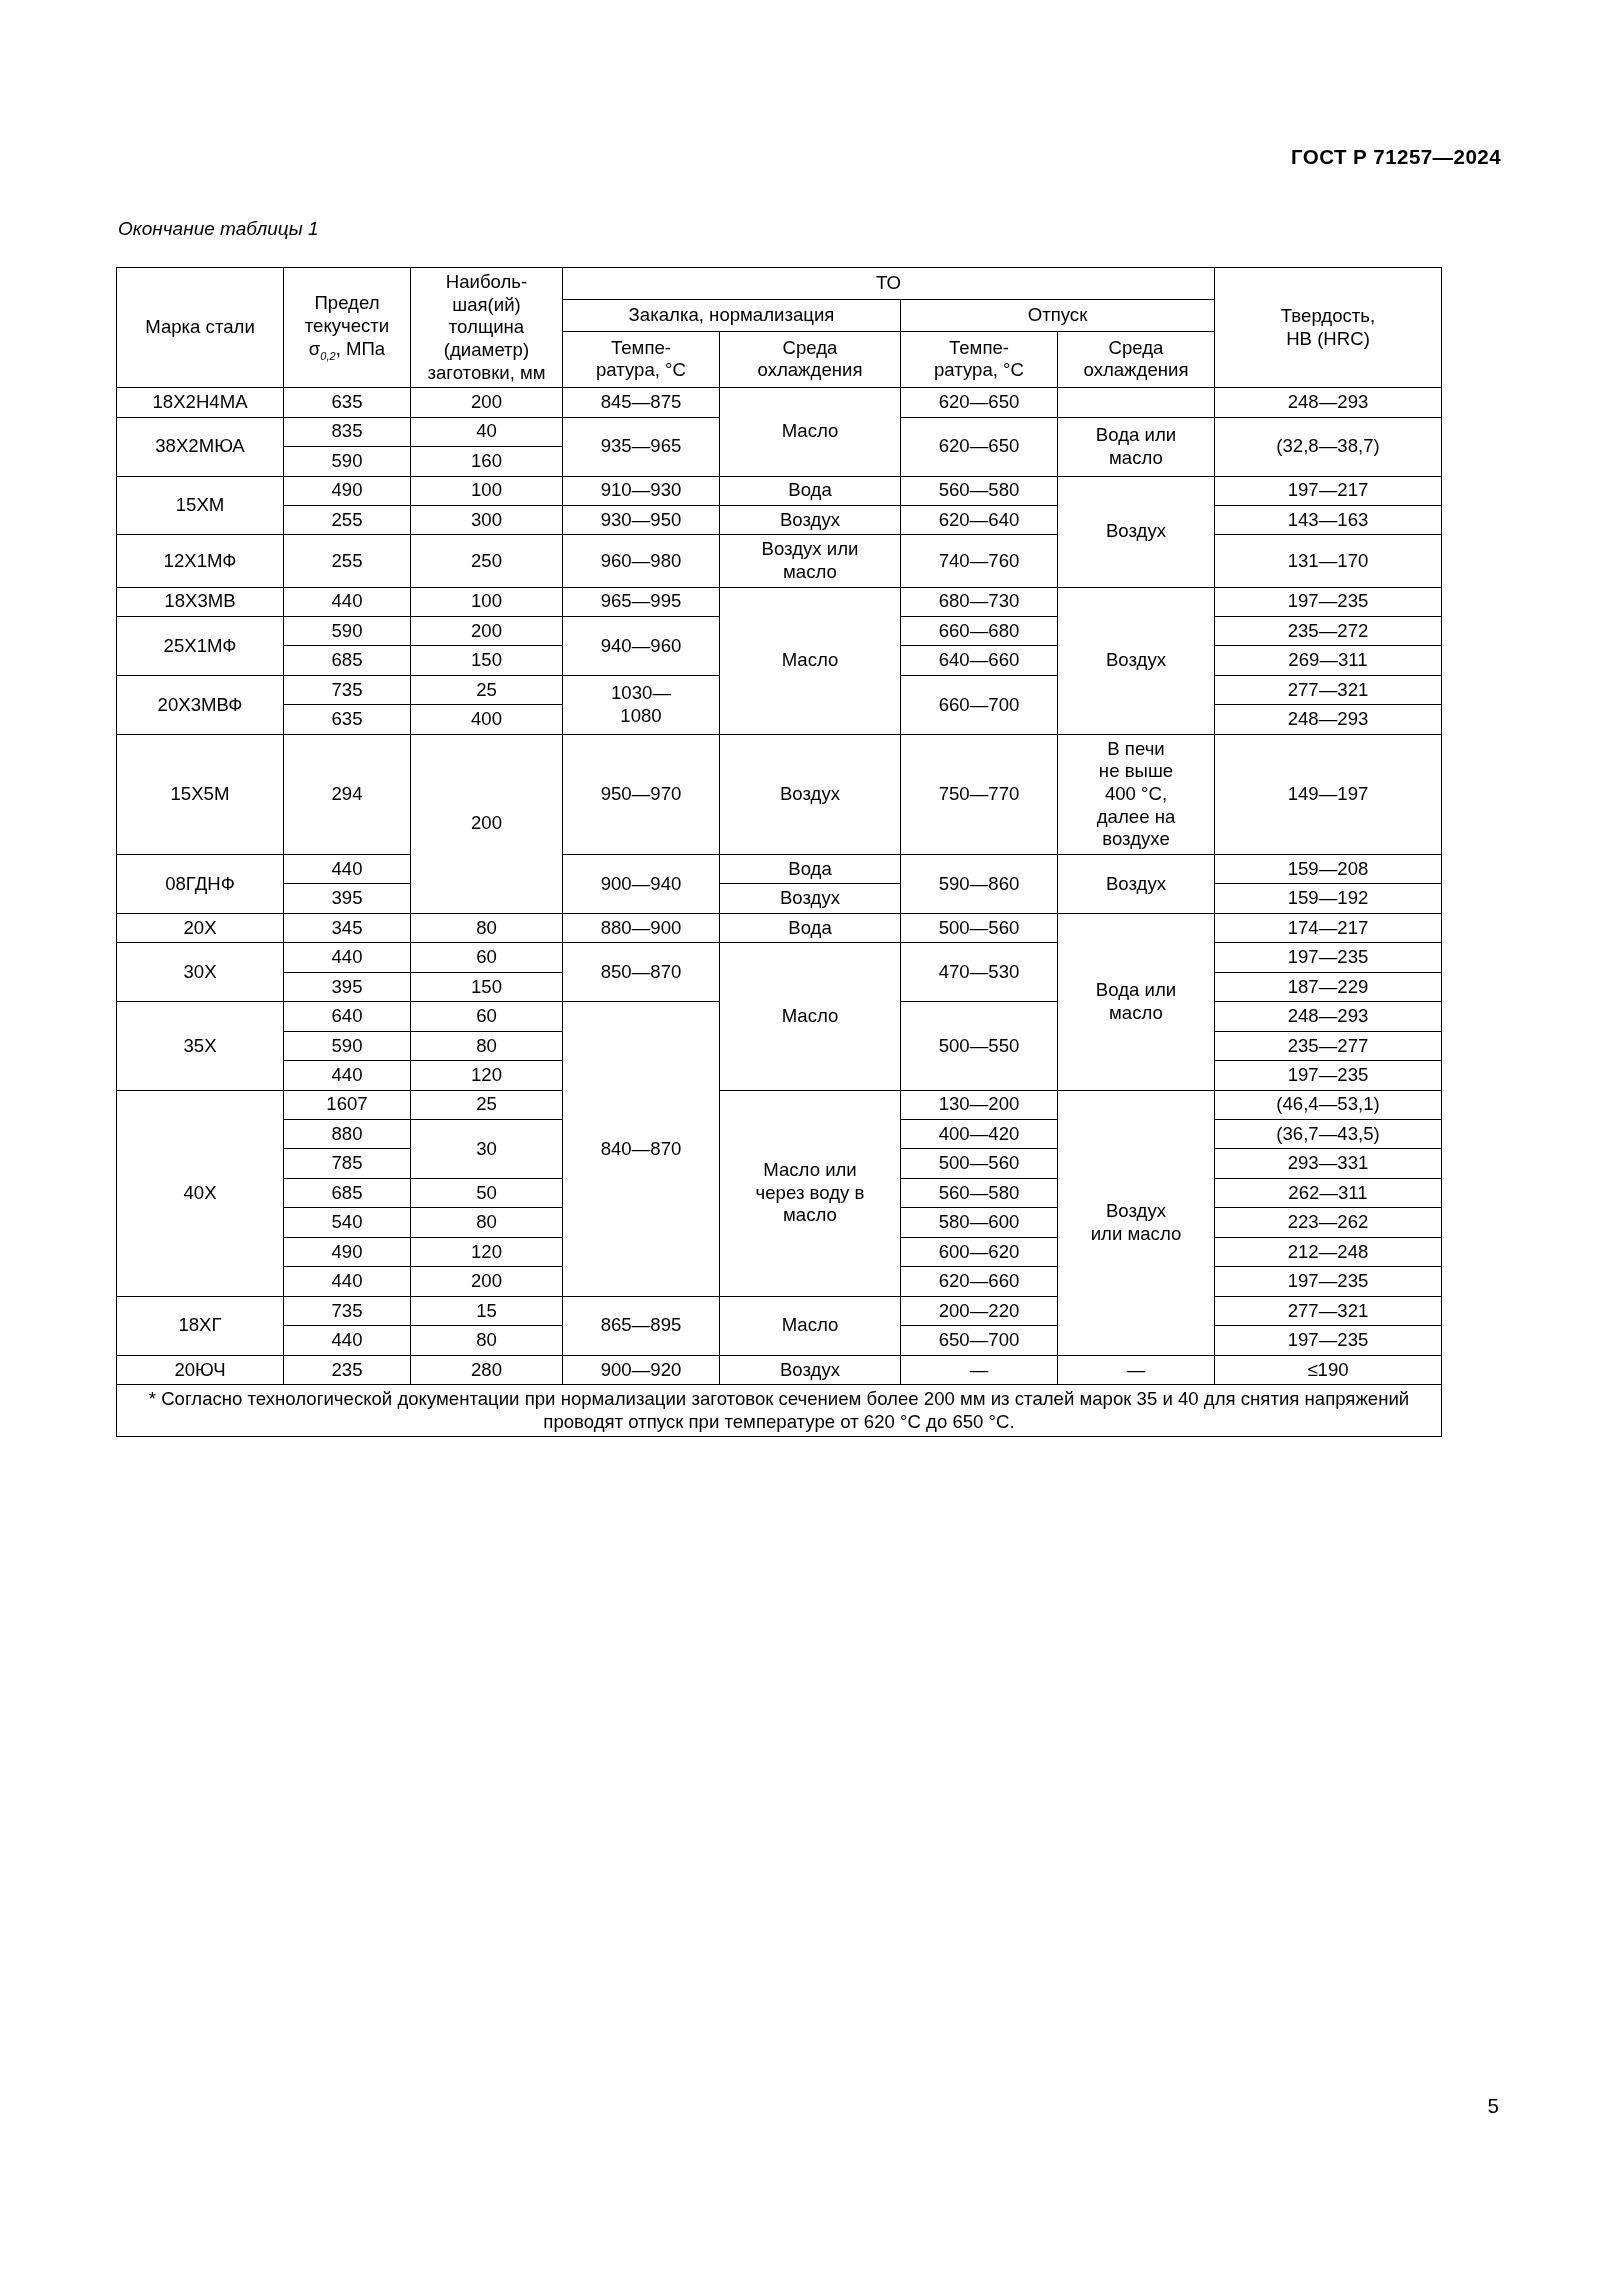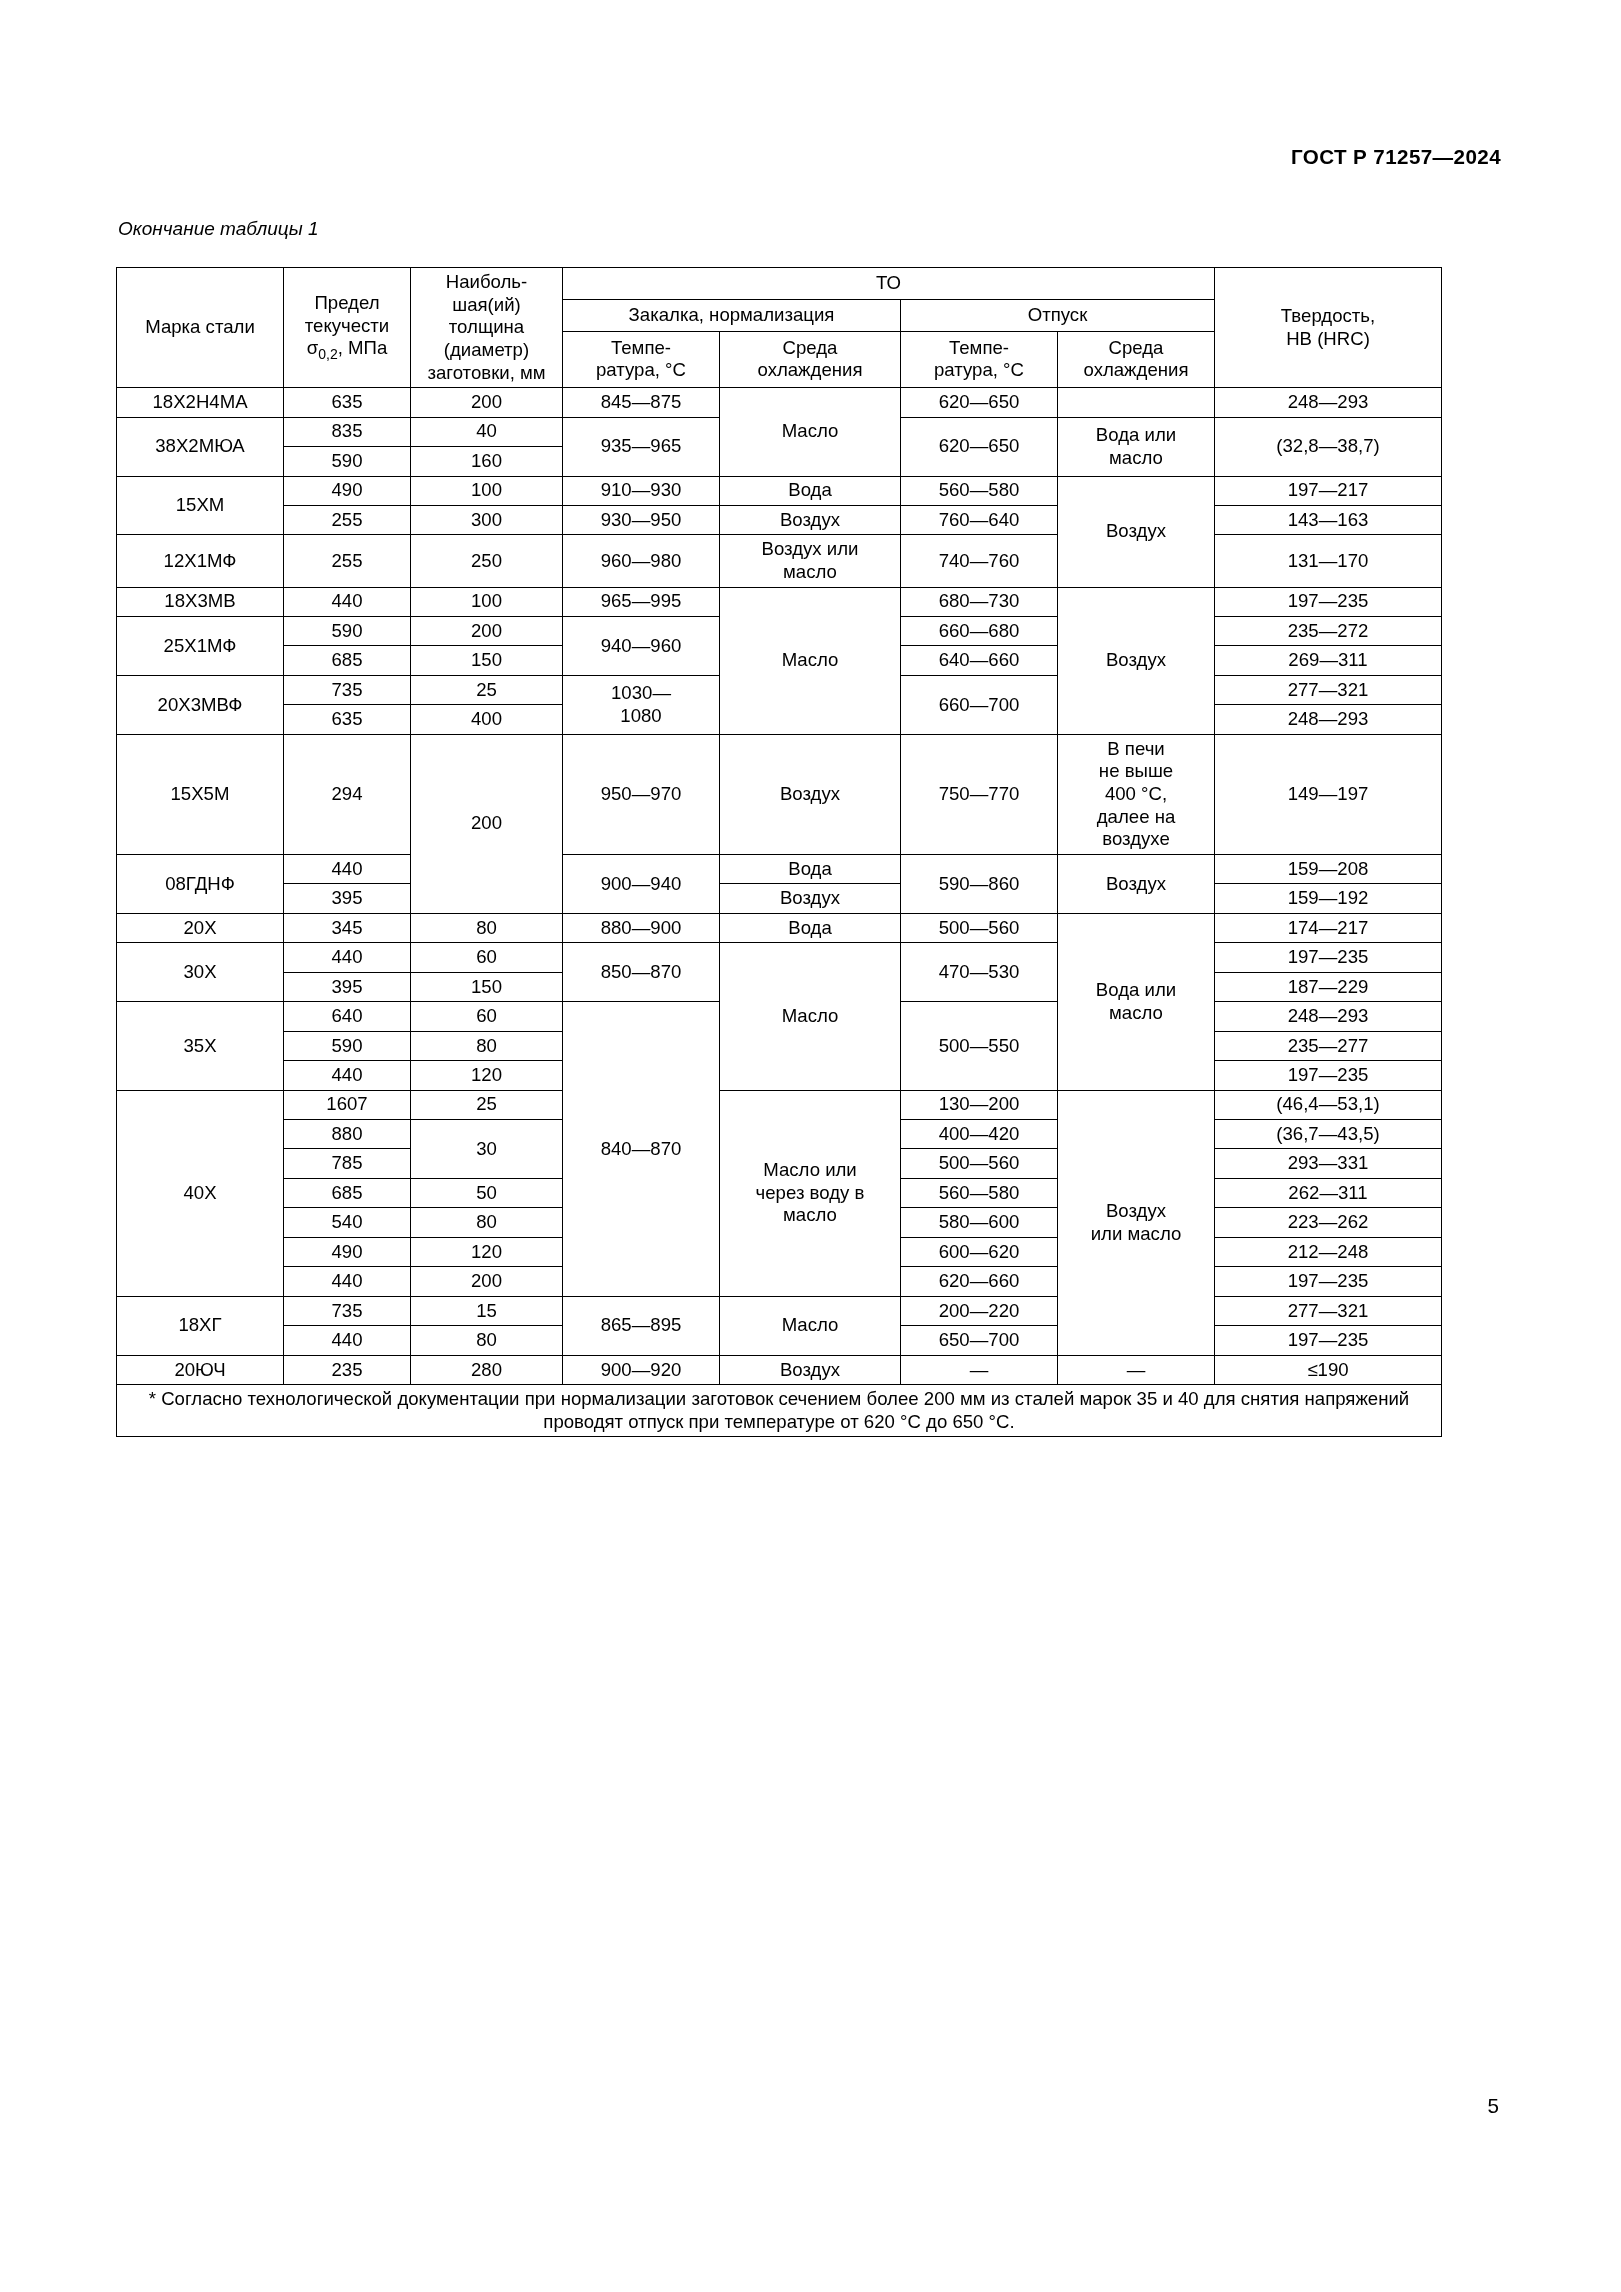--- a/index.html
+++ b/index.html
@@ -66,22 +66,23 @@
     padding: 9.8px 13.7px 11.8px 15.7px;
     line-height: 1.45;
   }
   .pagenum {
     position: absolute;
     top: 2094px;
     right: 118px;
     font-size: 20.6px;
   }
   .sub {
-    font-size: 14px;
+    font-size: 11px;
     vertical-align: sub;
+    font-style: italic;
   }
 </style>
 </head>
 <body>
 
 <div class="page">
 
   <div class="header">ГОСТ Р 71257—2024</div>
 
   <div class="table-caption">Окончание таблицы 1</div>
@@ -174,21 +175,21 @@
             <td>Вода</td>
             <td>560—580</td>
             <td rowspan="3">Воздух</td>
             <td>197—217</td>
           </tr>
           <tr>
             <td>255</td>
             <td>300</td>
             <td>930—950</td>
             <td>Воздух</td>
-            <td>760—640</td>
+            <td>620—640</td>
             <td>143—163</td>
           </tr>
           <tr>
             <td>12Х1МФ</td>
             <td>255</td>
             <td>250</td>
             <td>960—980</td>
             <td>Воздух или<br>масло</td>
             <td>740—760</td>
             <td>131—170</td>

